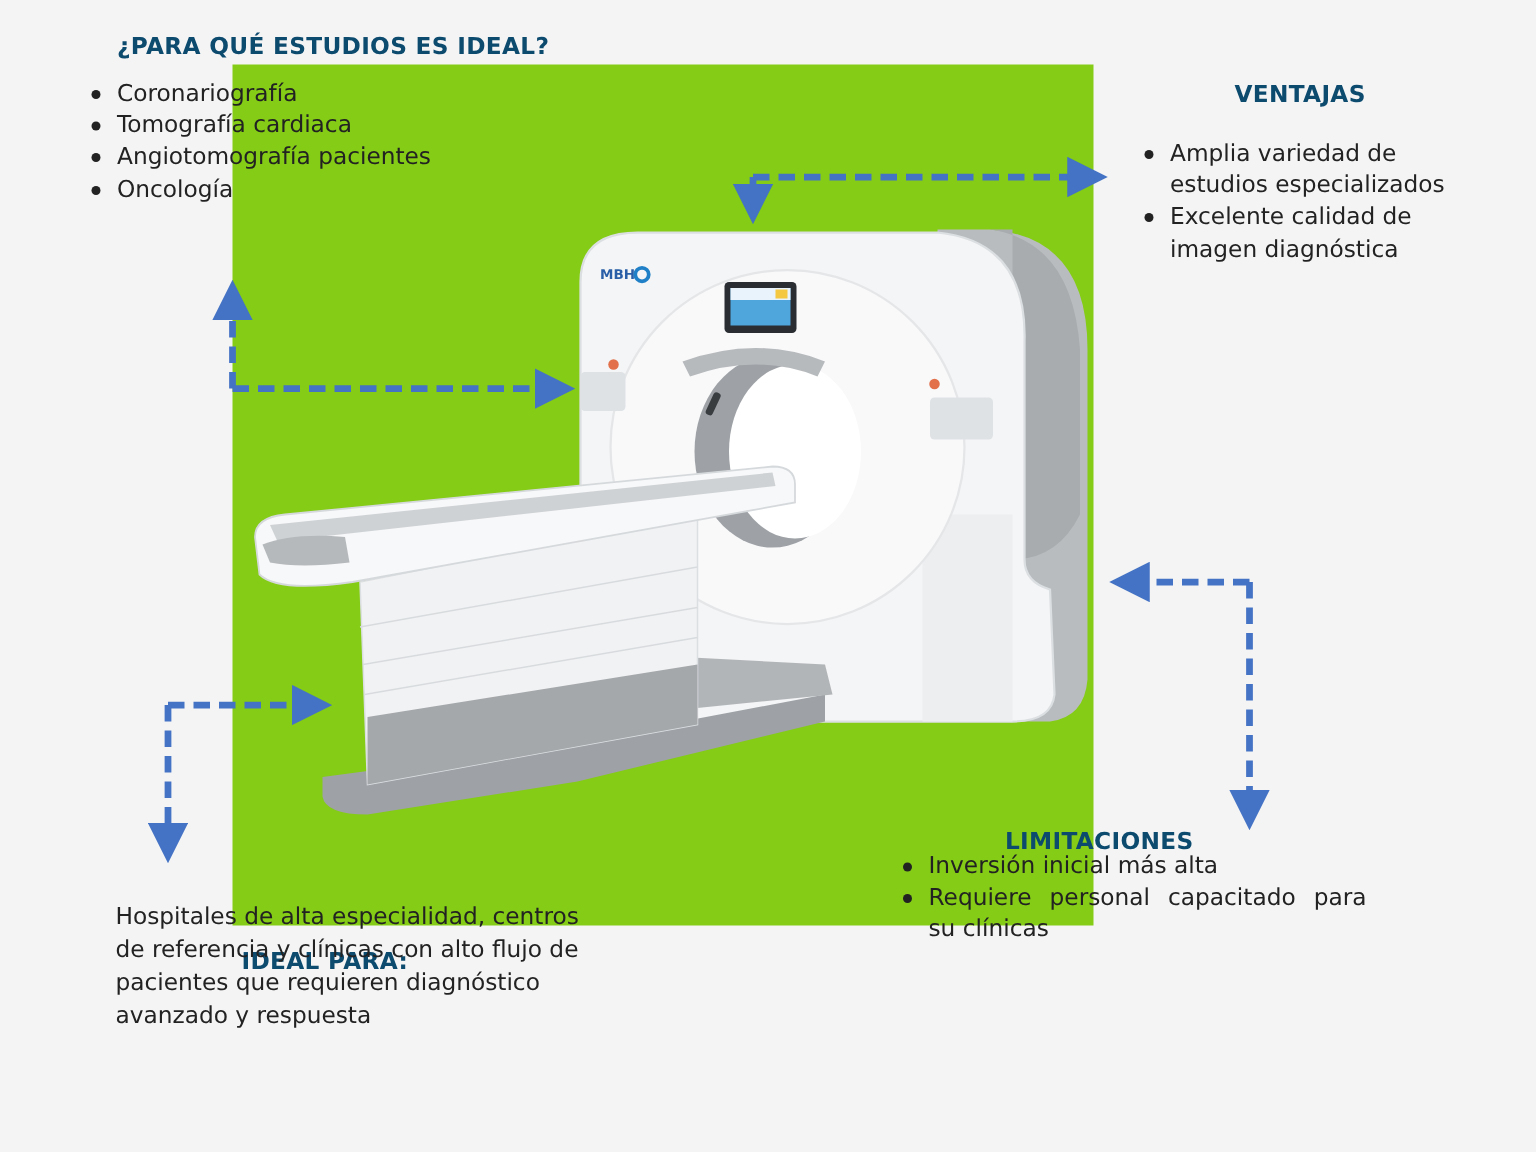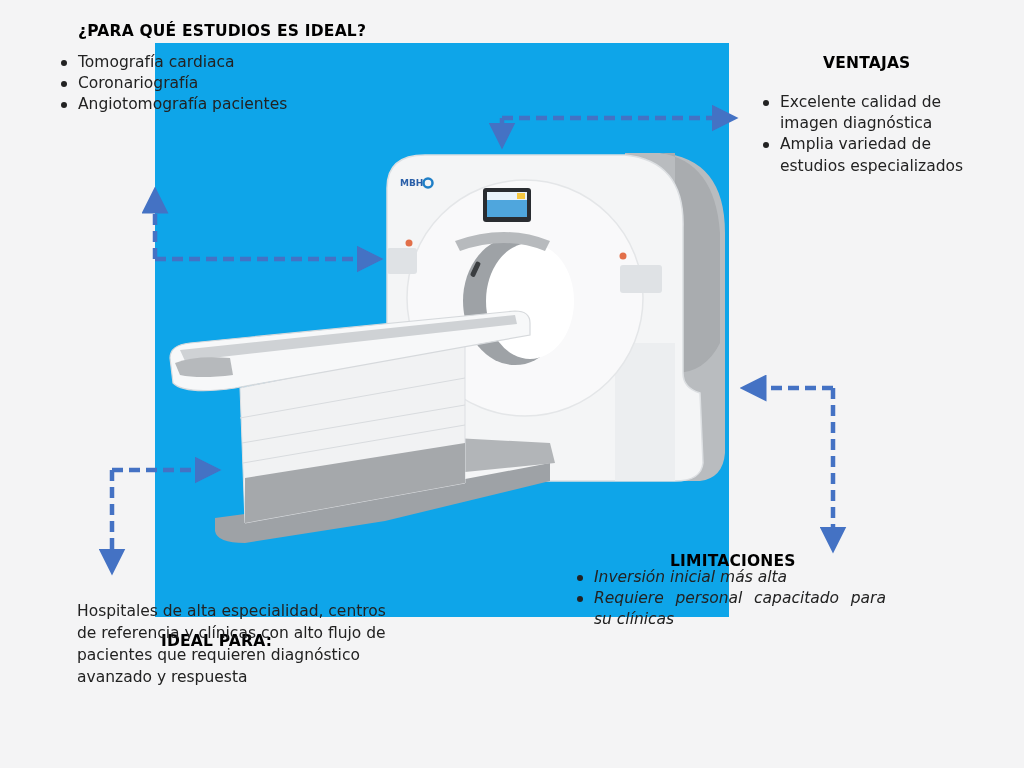--- a/index.html
+++ b/index.html
@@ -5,26 +5,26 @@
   * { box-sizing: border-box; margin: 0; padding: 0; }
   html, body { width: 1024px; height: 768px; overflow: hidden; }
   body {
     background: #f4f4f5;
     font-family: "DejaVu Sans", sans-serif;
     color: #222;
     position: relative;
   }
   .photo {
     position: absolute; left: 155px; top: 43px; width: 574px; height: 574px;
-    background: #0ea5e9;
+    background: #84cc16;
     text-align: right;
   }
   .photo svg { position: absolute; left: 0; top: 0; }
   .heading {
-    position: absolute; color: #000000; font-weight: bold; font-size: 15.5px;
+    position: absolute; color: #0c4a6e; font-weight: bold; font-size: 15.5px;
     letter-spacing: 0.2px; white-space: nowrap;
   }
   ul.blist { position: absolute; list-style: none; font-size: 15.5px; line-height: 21.2px; }
   ul.blist li { position: relative; padding-left: 20px; }
   ul.blist li::before {
     content: ""; position: absolute; left: 3px; top: 8px; width: 6px; height: 6px;
     border-radius: 50%; background: #222;
   }
   .para { position: absolute; font-size: 15.5px; line-height: 22px; }
   .arrows { position: absolute; left: 0; top: 0; pointer-events: none; }
@@ -98,31 +98,32 @@
     <path d="M833 388 L753 388" marker-end="url(#ah)"></path>
     <path d="M833 388 L833 540" marker-end="url(#ah)"></path>
 
     <path d="M112 470 L208 470" marker-end="url(#ah)"></path>
     <path d="M112 470 L112 562" marker-end="url(#ah)"></path>
   </g>
 </svg>
 
 <div class="heading" style="left:78px; top:22px;">¿PARA QUÉ ESTUDIOS ES IDEAL?</div>
 <ul class="blist" style="left:58px; top:52px;">
+  <li>Coronariografía</li>
   <li>Tomografía cardiaca</li>
-  <li>Coronariografía</li>
   <li>Angiotomografía pacientes</li>
+  <li>Oncología</li>
 </ul>
 
 <div class="heading" style="left:823px; top:54px;">VENTAJAS</div>
 <ul class="blist" style="left:760px; top:92px; width:250px;">
+  <li style="width:235px;">Amplia variedad de estudios especializados</li>
   <li style="width:200px;">Excelente calidad de imagen diagnóstica</li>
-  <li style="width:235px;">Amplia variedad de estudios especializados</li>
 </ul>
 
 <div class="heading" style="left:670px; top:552px;">LIMITACIONES</div>
-<ul class="blist" style="left:574px; top:567px; width:312px;font-style:italic;">
+<ul class="blist" style="left:599px; top:567px; width:312px;">
   <li>Inversión inicial más alta</li>
   <li class="just">Requiere personal capacitado para su clínicas</li>
 </ul>
 
 <div class="heading" style="left:161px; top:584px;margin-top:48px;">IDEAL PARA:</div>
 <div class="para" style="left:77px; top:600px; width:315px;">Hospitales de alta especialidad, centros de referencia y clínicas con alto flujo de pacientes que requieren diagnóstico avanzado y respuesta</div>
 
 </body></html>

